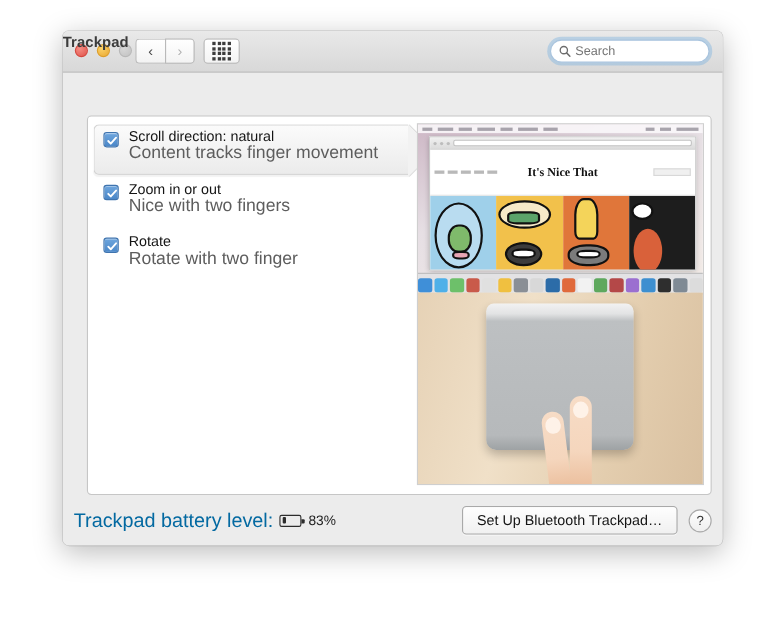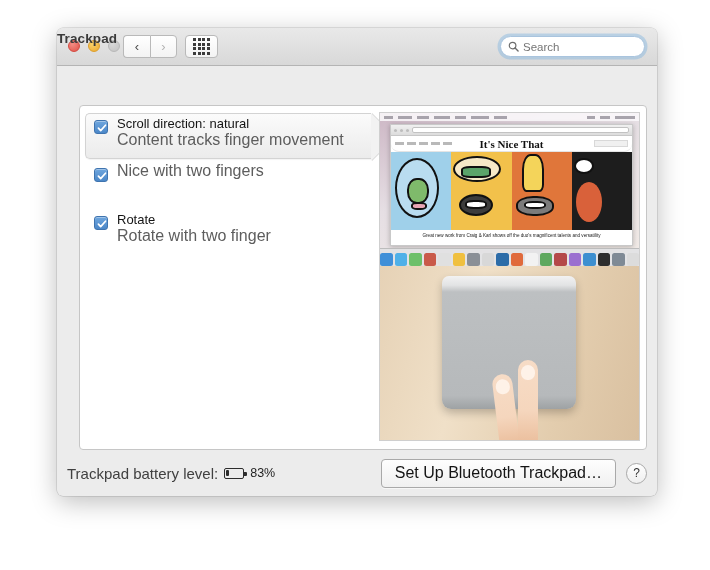--- a/index.html
+++ b/index.html
@@ -197,22 +197,22 @@
   .browser-chrome {
     height: 11px; background: linear-gradient(#f0f0f0,#dcdcdc);
     border-bottom: 1px solid #c7c7c7;
     display: flex; align-items: center; padding: 0 3px; gap: 3px;
   }
   .browser-chrome .url {
     flex: 1; height: 6px; background: #fff; border: 0.5px solid #c2c2c2; border-radius: 2px;
   }
   .browser-chrome .dot { width: 3px; height: 3px; border-radius: 50%; background: #bdbdbd; }
   .site-head {
-    height: 16px; display: flex; align-items: center; justify-content: center;
-    border-bottom: 1px solid #e4e4e4; position: relative; border-radius: 10px;
+    height: 42px; display: flex; align-items: center; justify-content: center;
+    border-bottom: 1px solid #e4e4e4; position: relative;
   }
   .site-logo { font-family: "Liberation Serif", serif; font-weight: bold; font-size: 11px; color: #111; }
   .site-nav { position: absolute; left: 4px; display: flex; gap: 3px; }
   .site-nav i { display: block; width: 9px; height: 2.5px; background: #b9b9b9; }
   .site-search { position: absolute; right: 4px; width: 34px; height: 7px; background: #f0f0f0; border: 0.5px solid #d8d8d8; }
   .artwork { height: 78px; display: flex; overflow: hidden; }
   .artwork > div { flex: 1; position: relative; }
   .a1 { background: #9fd0ea; }
   .a2 { background: #f2c14b; }
   .a3 { background: #e0763a; }
@@ -260,21 +260,21 @@
   
   #bottombar {
     position: absolute;
     left: 0; right: 0; bottom: 0; height: 46px;
     display: flex; align-items: center;
   }
   #battery-group {
     position: absolute; left: 10px;
     display: flex; align-items: center; gap: 6px;
   }
-  #battery-label { font-size: 15px; color: #404040; }
+  #battery-label { font-size: 18px; color: #0369a1; }
   .battery-icon {
     position: relative;
     width: 20px; height: 11px;
     border: 1.3px solid #2c2c2c; border-radius: 2px;
   }
   .battery-icon:after {
     content: ""; position: absolute; right: -3.5px; top: 3px;
     width: 2.5px; height: 4px; background: #2c2c2c; border-radius: 0 1px 1px 0;
   }
   .battery-fill {
@@ -282,21 +282,21 @@
     background: #2c2c2c; border-radius: 1px;
   }
   #battery-pct { font-size: 12.5px; color: #222; }
 
   #bottom-right {
     position: absolute; right: 10px;
     display: flex; align-items: center; gap: 10px;
   }
   #setup-button {
     padding: 4px 13px 5px;
-    font-size: 16px; color: #141414;
+    font-size: 13px; color: #141414;
     background: linear-gradient(to bottom, #fefefe, #f0f0f0);
     border: 1px solid #a9a9a9; border-radius: 4px;
     box-shadow: 0 1px 0 rgba(255,255,255,0.6);
     white-space: nowrap;
   }
   #help-button {
     width: 21px; height: 21px; border-radius: 50%;
     background: linear-gradient(to bottom, #fefefe, #efefef);
     border: 1px solid #a9a9a9;
     font-size: 12px; color: #333;
@@ -369,20 +369,21 @@
         </div>
       </div>
 
       <div class="option">
         <div class="cbox">
           <svg width="12" height="12" viewBox="0 0 12 12">
             <path d="M2.4 6.2 L4.7 8.6 L9.5 3.2" fill="none" stroke="#fff" stroke-width="1.7" stroke-linecap="round" stroke-linejoin="round"></path>
           </svg>
         </div>
         <div class="otext">
+          <div class="otitle">Zoom in or out</div>
           <div class="odesc">Nice with two fingers</div>
         </div>
       </div>
 
 
       <div class="option">
         <div class="cbox">
           <svg width="12" height="12" viewBox="0 0 12 12">
             <path d="M2.4 6.2 L4.7 8.6 L9.5 3.2" fill="none" stroke="#fff" stroke-width="1.7" stroke-linecap="round" stroke-linejoin="round"></path>
           </svg>

